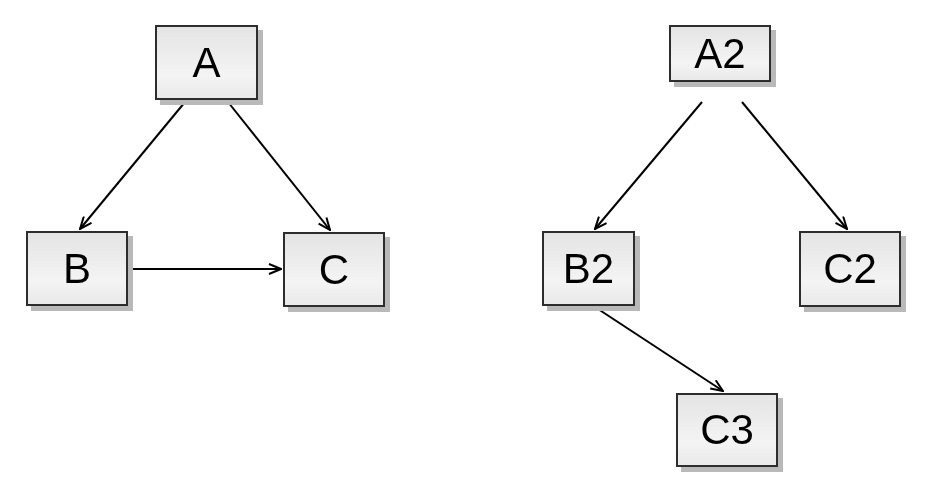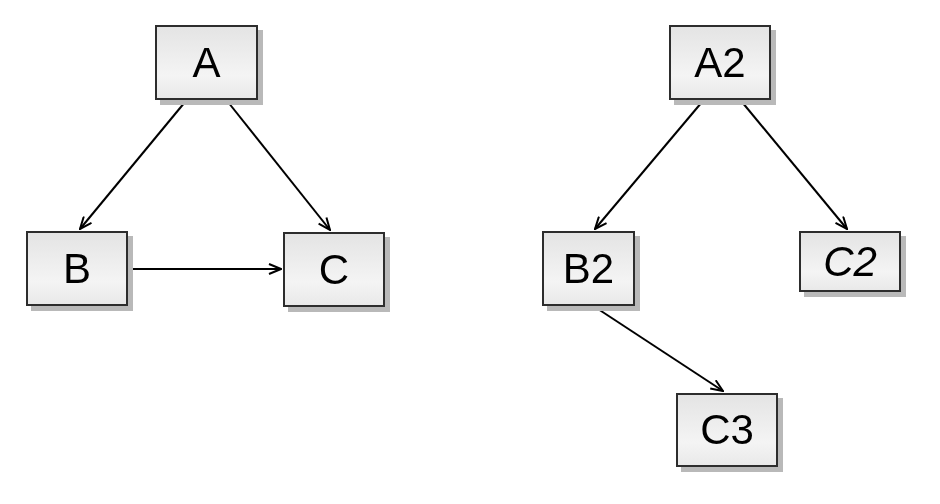--- a/index.html
+++ b/index.html
@@ -69,26 +69,26 @@
   <div class="node-layer">
       <div class="node" style="left: 155px; top: 25px; width: 103px; height: 75px;">
         <span class="node-label">A</span>
       </div>
       <div class="node" style="left: 26px; top: 231px; width: 102px; height: 75px;">
         <span class="node-label">B</span>
       </div>
       <div class="node" style="left: 283px; top: 232px; width: 102px; height: 75px;">
         <span class="node-label">C</span>
       </div>
-      <div class="node" style="left: 669px; top: 25px; width: 102px; height: 75px;">
+      <div class="node" style="left: 669px; top: 25px; width: 102px; height: 57px;">
         <span class="node-label">A2</span>
       </div>
       <div class="node" style="left: 542px; top: 231px; width: 93px; height: 75px;">
         <span class="node-label">B2</span>
       </div>
-      <div class="node" style="left: 799px; top: 231px; width: 102px; height: 61px; font-style: italic;">
+      <div class="node" style="left: 799px; top: 231px; width: 102px; height: 76px;">
         <span class="node-label">C2</span>
       </div>
       <div class="node" style="left: 676px; top: 393px; width: 102px; height: 74px;">
         <span class="node-label">C3</span>
       </div>
     </div>
 </div>
 
 </body></html>

